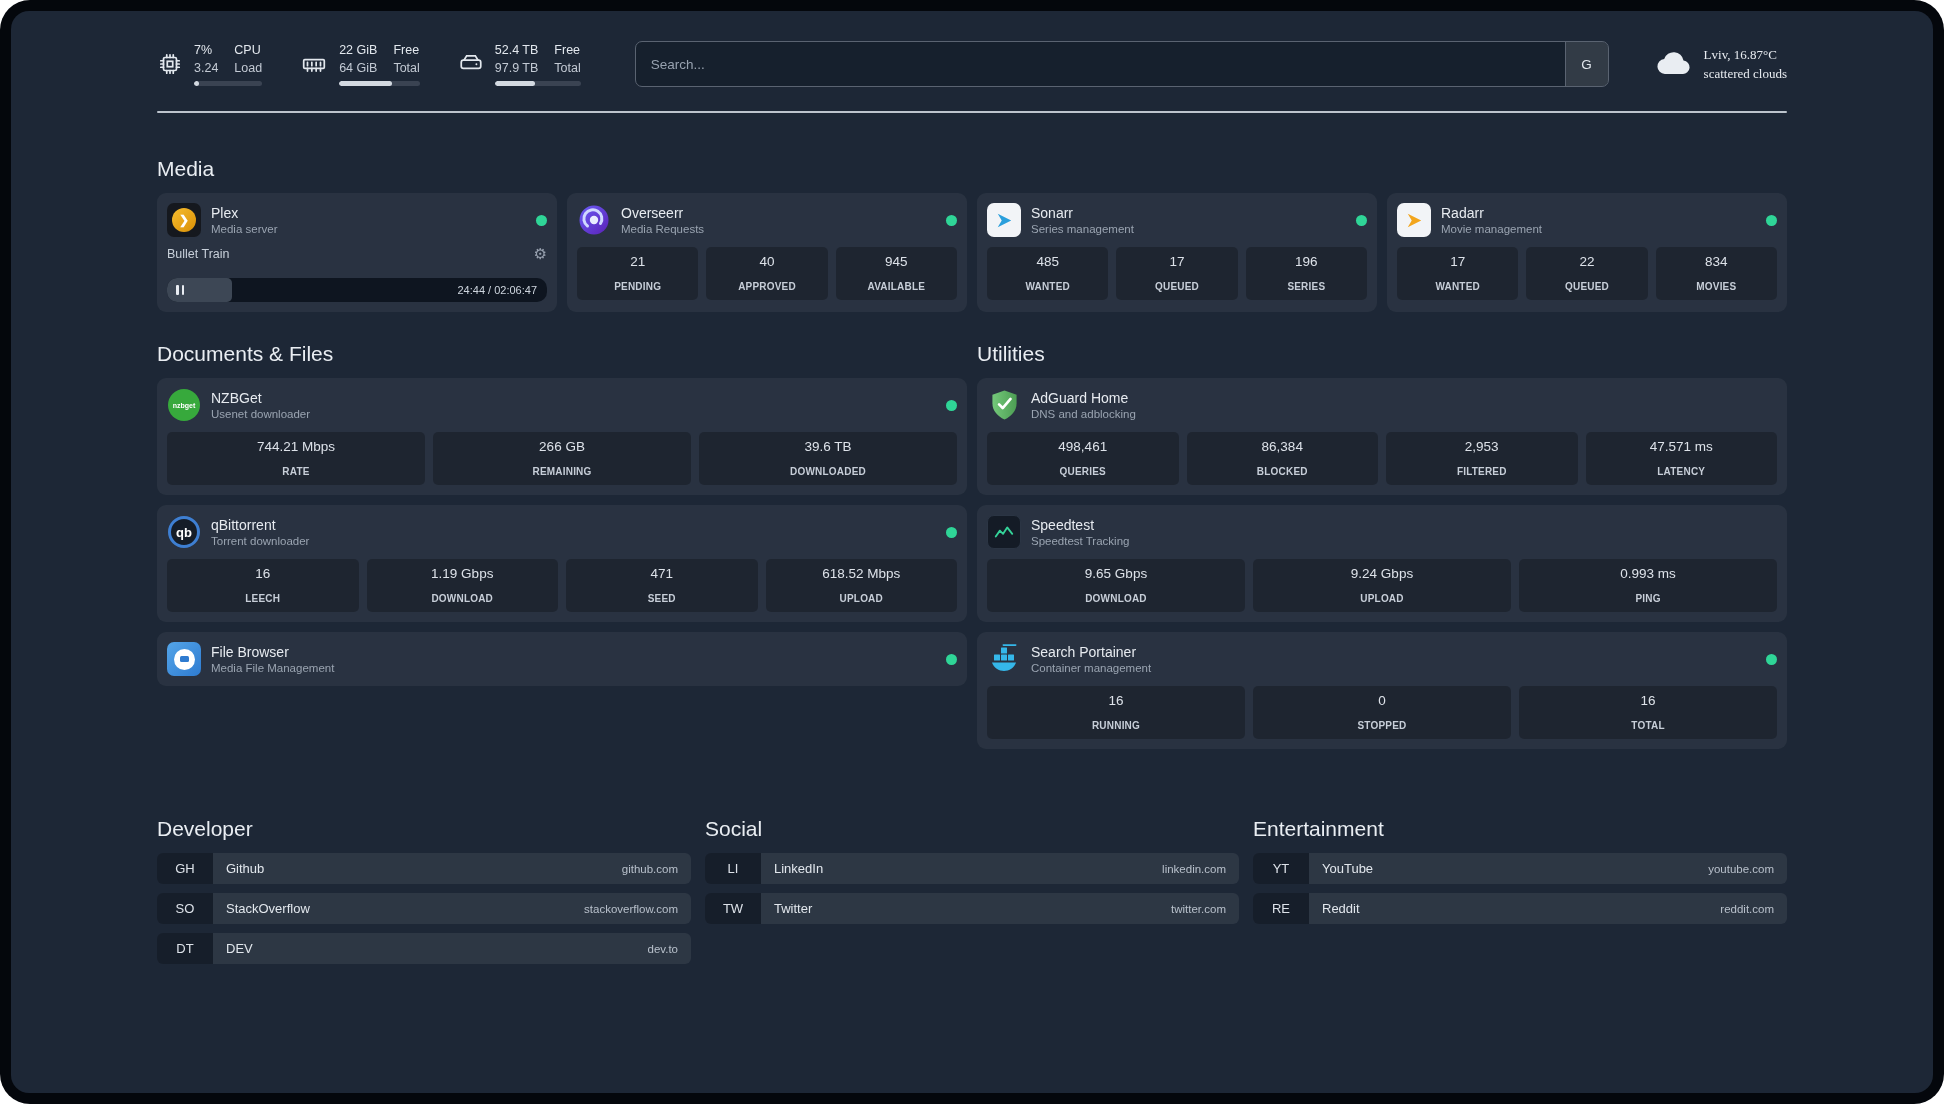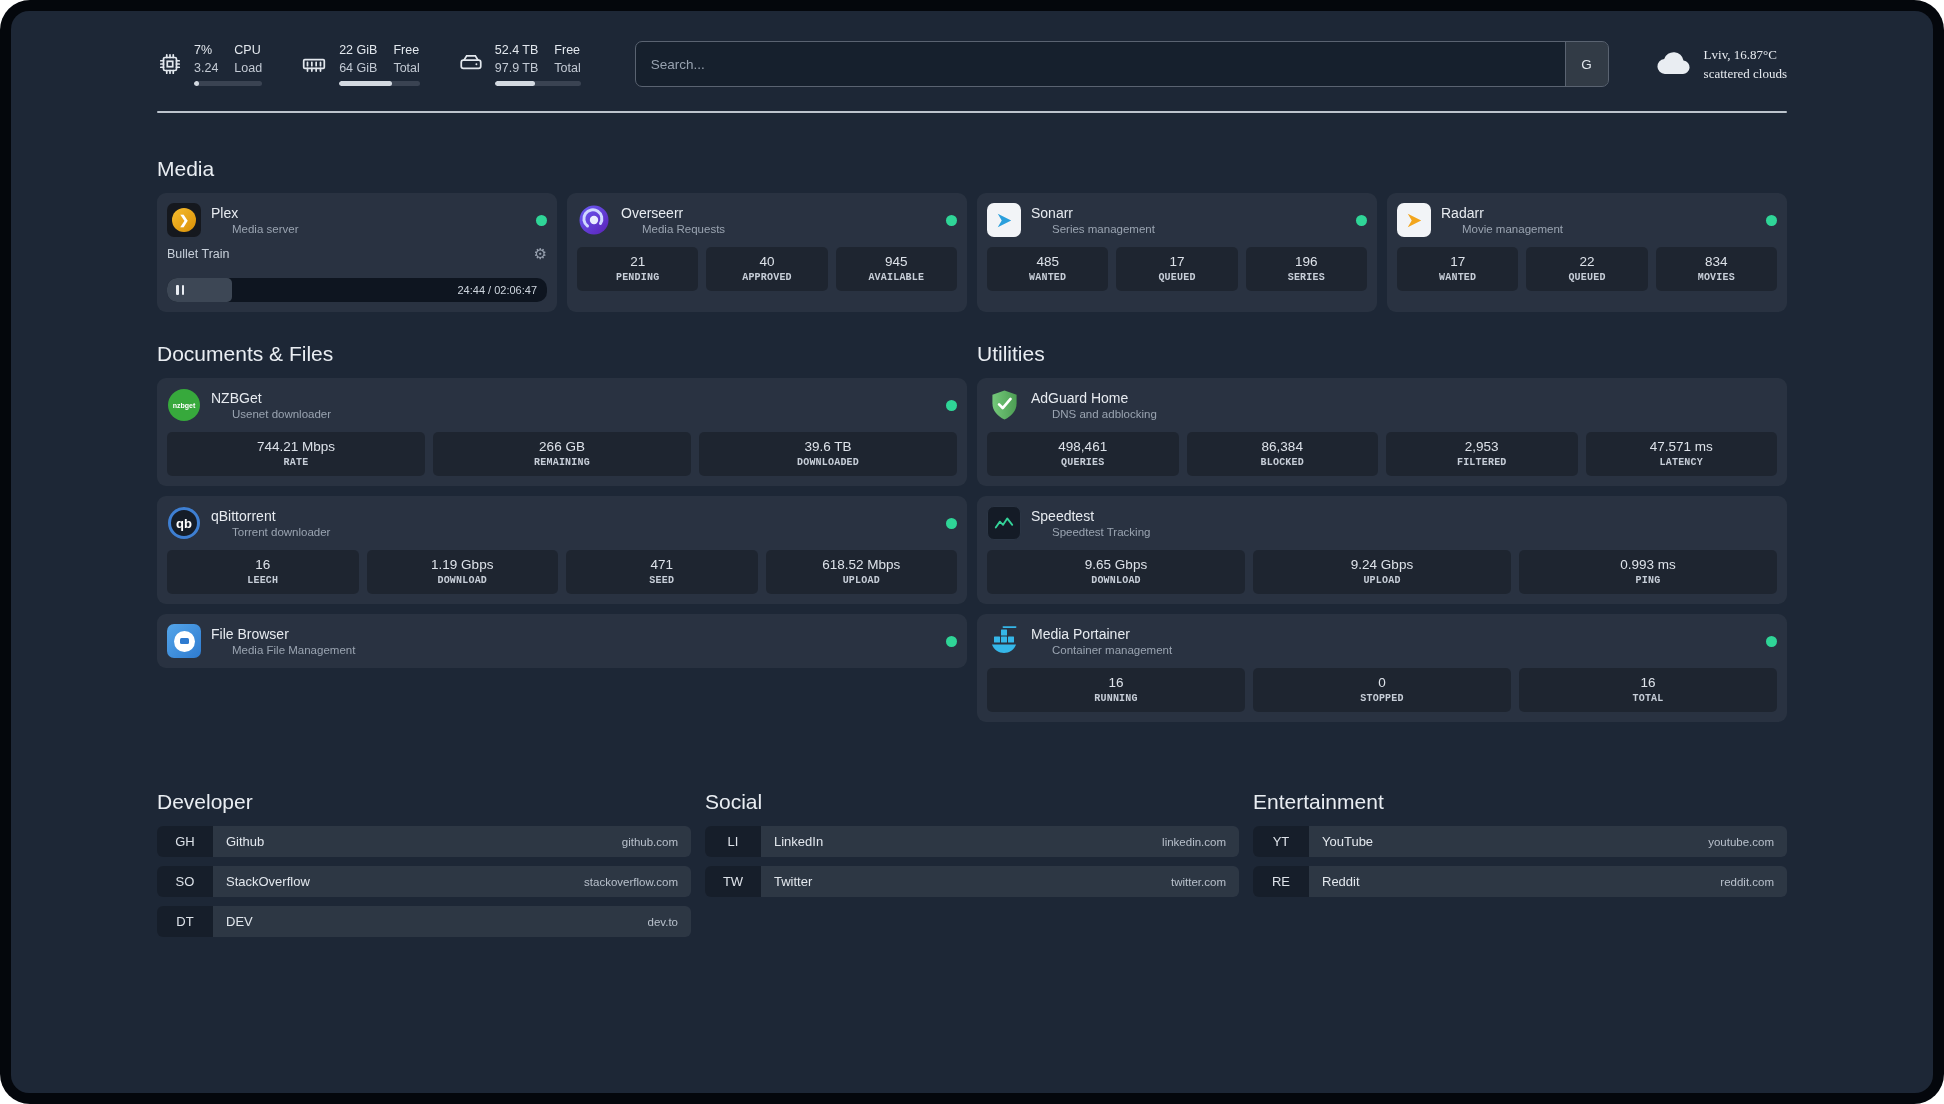--- a/index.html
+++ b/index.html
@@ -34,27 +34,27 @@
   
   .section-title{font-size:21px;color:#e9edf2;font-weight:500;margin-bottom:12px;}
   .media-section{margin-top:44px;}
   .media-grid{display:grid;grid-template-columns:repeat(4,1fr);gap:10px;}
 
   .card{background:rgba(255,255,255,0.055);border-radius:9px;padding:10px;position:relative;cursor:pointer;}
   .card-head{display:flex;align-items:center;gap:10px;}
   .app-icon{width:34px;height:34px;border-radius:7px;flex:none;display:flex;align-items:center;justify-content:center;}
   .titles{display:flex;flex-direction:column;gap:2px;}
   .card-title{font-size:14px;color:#e7ebf0;}
-  .card-sub{font-size:11.5px;color:#9aa4b1;margin-left:21px;}
+  .card-sub{font-size:11.5px;color:#9aa4b1;}
   .status-dot{width:11px;height:11px;border-radius:50%;background:#2fd597;margin-left:auto;flex:none;}
 
   .stats{display:flex;gap:8px;margin-top:10px;}
   .stat{flex:1;background:rgba(0,0,0,0.25);border-radius:5px;text-align:center;padding:7px 4px 8px;}
   .stat-value{font-size:13.5px;color:#dde2e9;}
-  .stat-label{font-size:10px;font-weight:700;color:#c7ced8;margin-top:3px;letter-spacing:.2px;font-family:Liberation Mono, monospace;}
+  .stat-label{font-size:10px;font-weight:700;color:#c7ced8;margin-top:12px;letter-spacing:.2px;}
 
   .cols{display:grid;grid-template-columns:1fr 1fr;gap:10px;margin-top:30px;align-items:start;}
   .col .card{margin-bottom:10px;}
 
   
   .player{margin-top:9px;}
   .player-top{display:flex;align-items:center;font-size:12.5px;color:#c8d0da;}
   .gear{margin-left:auto;color:#97a0ae;font-size:15px;line-height:1;cursor:pointer;}
   .player-bar{position:relative;height:24px;background:#0e1520;border-radius:10px;margin-top:17px;overflow:hidden;}
   .player-fill{height:100%;background:#3d4755;border-radius:5px;display:flex;align-items:center;padding-left:9px;gap:3px;}
@@ -460,21 +460,21 @@
             <svg width="32" height="32" viewBox="0 0 32 32" fill="#35b7e9">
               <rect x="13" y="4.5" width="6" height="6" rx="0.5"></rect>
               <rect x="6" y="11.5" width="6" height="6" rx="0.5"></rect>
               <rect x="13" y="11.5" width="6" height="6" rx="0.5"></rect>
               <rect x="20" y="11.5" width="6" height="6" rx="0.5"></rect>
               <path d="M4 19.5h24c-1.5 5-7 8.5-12 8.5s-10.5-3.5-12-8.5z"></path>
               <rect x="14.5" y="1.2" width="14" height="1.7" rx="0.8"></rect>
             </svg>
           </span>
           <div class="titles">
-            <span class="card-title">Media Portainer</span>
+            <span class="card-title">Search Portainer</span>
             <span class="card-sub">Container management</span>
           </div>
           <span class="status-dot"></span>
         </div>
         <div class="stats">
           <div class="stat">
             <div class="stat-value">16</div>
             <div class="stat-label">RUNNING</div>
           </div>
           <div class="stat">

